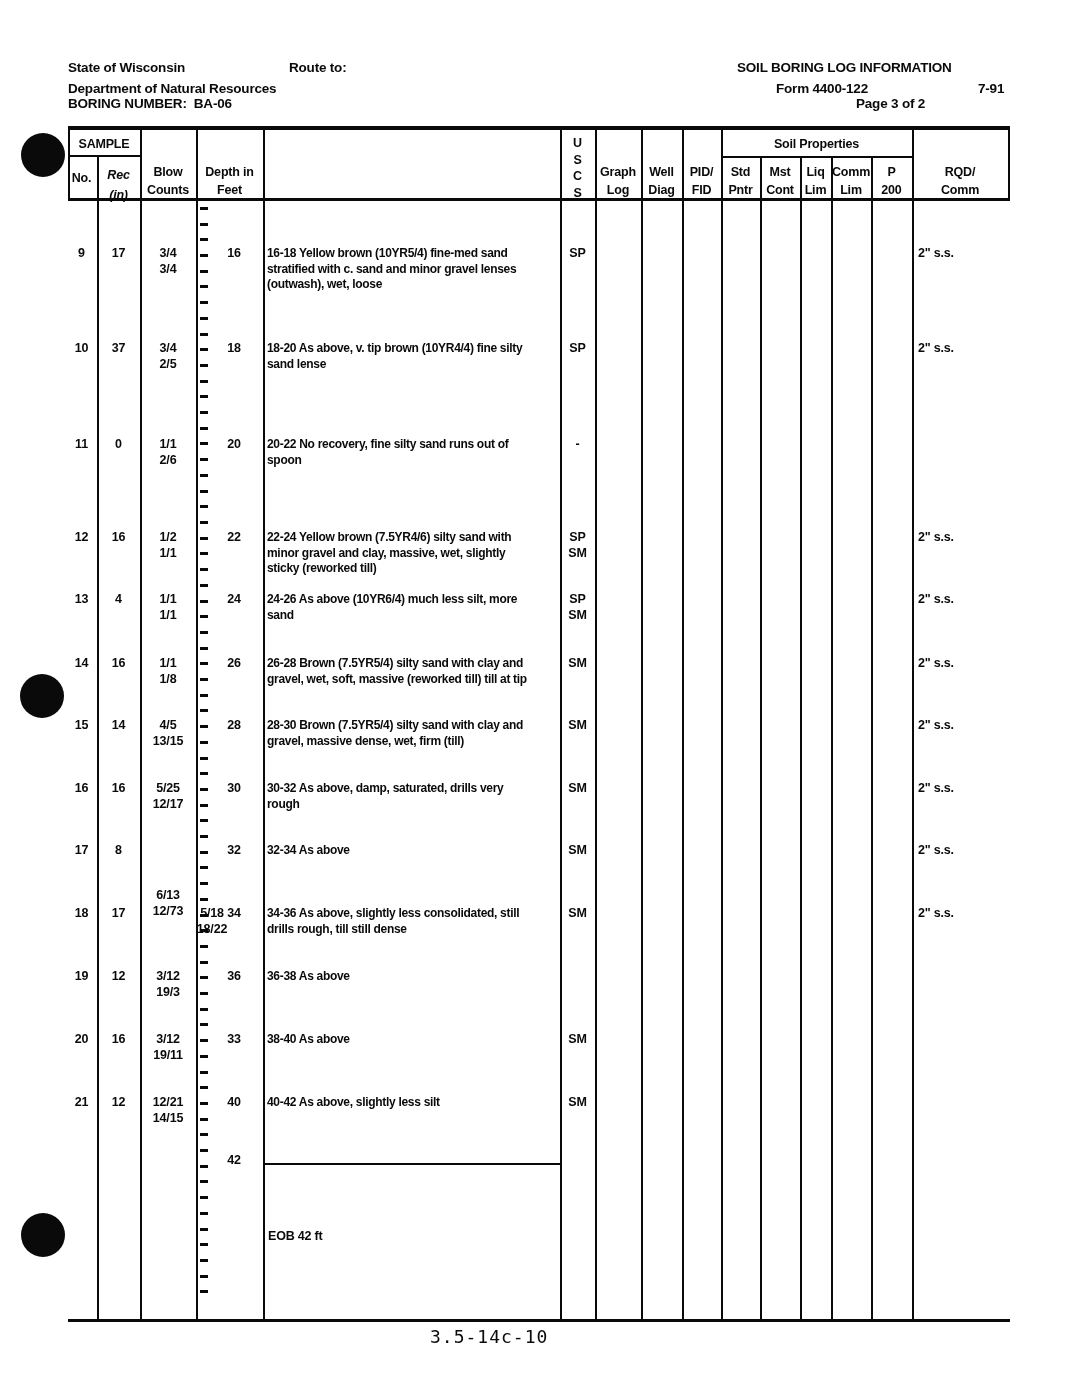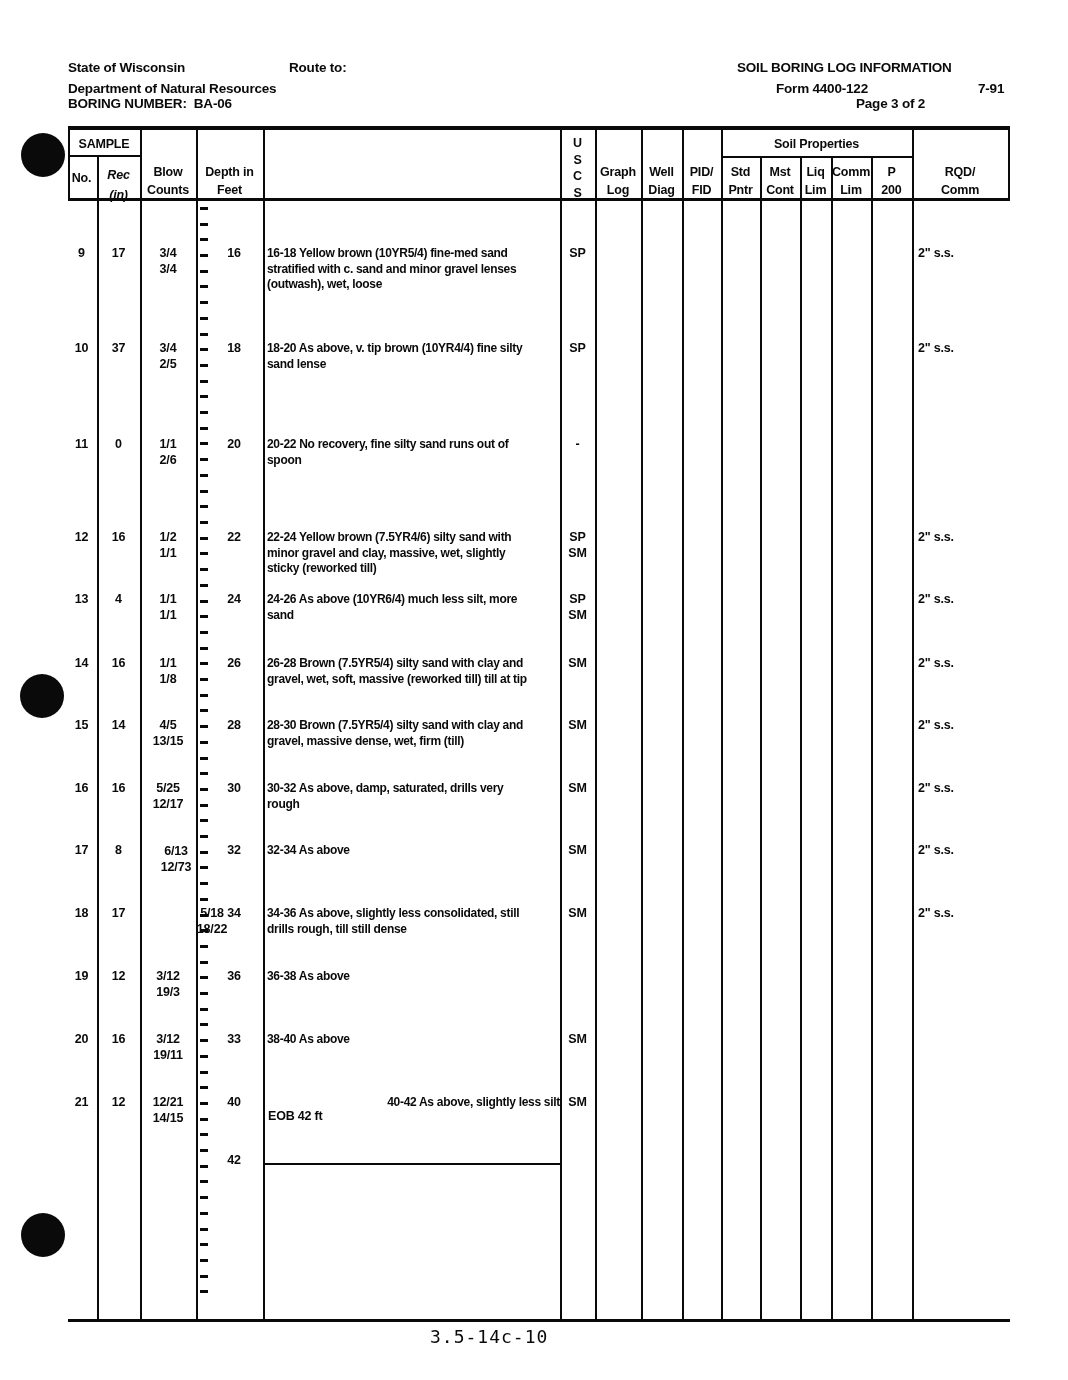--- a/index.html
+++ b/index.html
@@ -55,21 +55,21 @@
   <div class="t ctr" style="left:800px;width:31px;top:164px;line-height:17.5px;">Liq
 Lim</div>
   <div class="t ctr" style="left:831px;width:40px;top:164px;line-height:17.5px;">Comm
 Lim</div>
   <div class="t ctr" style="left:871px;width:41px;top:164px;line-height:17.5px;">P
 200</div>
   <div class="t ctr" style="left:912px;width:96px;top:164px;line-height:17.5px;">RQD/
 Comm</div>
 
   <div class="t ctr" style="left:214px;width:40px;top:1153px;">42</div>
-  <div class="t" style="left:268px;top:1109px;">EOB 42 ft</div>
+  <div class="t" style="left:268px;top:1229px;">EOB 42 ft</div>
 
   <div class="foot" style="left:430px;width:240px;top:1326px;text-align:left;">3.5-14c-10</div>
 
   <div id="dyn">
       <div class="l" style="left: 68px; top: 126px; width: 942px; height: 4px;"></div>
       <div class="l" style="left: 68px; top: 155px; width: 72px; height: 2px;"></div>
       <div class="l" style="left: 721px; top: 156px; width: 191px; height: 2px;"></div>
       <div class="l" style="left: 68px; top: 198px; width: 942px; height: 3px;"></div>
       <div class="l" style="left: 263px; top: 1163px; width: 299px; height: 2px;"></div>
       <div class="l" style="left: 68px; top: 1319px; width: 942px; height: 3px;"></div>
@@ -232,21 +232,21 @@
       <div class="t ctr" style="left: 97px; width: 43px; top: 781px;">16</div>
       <div class="t ctr" style="left: 140px; width: 56px; top: 781px;">5/25
 12/17</div>
       <div class="t ctr" style="left: 214px; width: 40px; top: 781px;">30</div>
       <div class="t desc" style="left: 267px; width: 293px; top: 781px;">30-32 As above, damp, saturated, drills very
 rough</div>
       <div class="t ctr" style="left: 561px; width: 33px; top: 781px;">SM</div>
       <div class="t" style="left: 918px; width: 88px; top: 781px;">2" s.s.</div>
       <div class="t ctr" style="left: 66px; width: 31px; top: 843px;">17</div>
       <div class="t ctr" style="left: 97px; width: 43px; top: 843px;">8</div>
-      <div class="t ctr" style="left: 140px; width: 56px; top: 844px; padding-left: 8px;">6/13
+      <div class="t ctr" style="left: 140px; width: 56px; top: 888px;">6/13
 12/73</div>
       <div class="t ctr" style="left: 214px; width: 40px; top: 843px;">32</div>
       <div class="t desc" style="left: 267px; width: 293px; top: 843px;">32-34 As above</div>
       <div class="t ctr" style="left: 561px; width: 33px; top: 843px;">SM</div>
       <div class="t" style="left: 918px; width: 88px; top: 843px;">2" s.s.</div>
       <div class="t ctr" style="left: 66px; width: 31px; top: 906px;">18</div>
       <div class="t ctr" style="left: 97px; width: 43px; top: 906px;">17</div>
       <div class="t ctr" style="left: 140px; width: 56px; top: 906px; padding-left: 44px;">5/18
 18/22</div>
       <div class="t ctr" style="left: 214px; width: 40px; top: 906px;">34</div>
@@ -265,16 +265,16 @@
       <div class="t ctr" style="left: 140px; width: 56px; top: 1032px;">3/12
 19/11</div>
       <div class="t ctr" style="left: 214px; width: 40px; top: 1032px;">33</div>
       <div class="t desc" style="left: 267px; width: 293px; top: 1032px;">38-40 As above</div>
       <div class="t ctr" style="left: 561px; width: 33px; top: 1032px;">SM</div>
       <div class="t ctr" style="left: 66px; width: 31px; top: 1095px;">21</div>
       <div class="t ctr" style="left: 97px; width: 43px; top: 1095px;">12</div>
       <div class="t ctr" style="left: 140px; width: 56px; top: 1095px;">12/21
 14/15</div>
       <div class="t ctr" style="left: 214px; width: 40px; top: 1095px;">40</div>
-      <div class="t desc" style="left: 267px; width: 293px; top: 1095px; text-align: right;">40-42 As above, slightly less silt</div>
+      <div class="t desc" style="left: 267px; width: 293px; top: 1095px;">40-42 As above, slightly less silt</div>
       <div class="t ctr" style="left: 561px; width: 33px; top: 1095px;">SM</div>
     </div>
 </div>
 
 </body></html>

